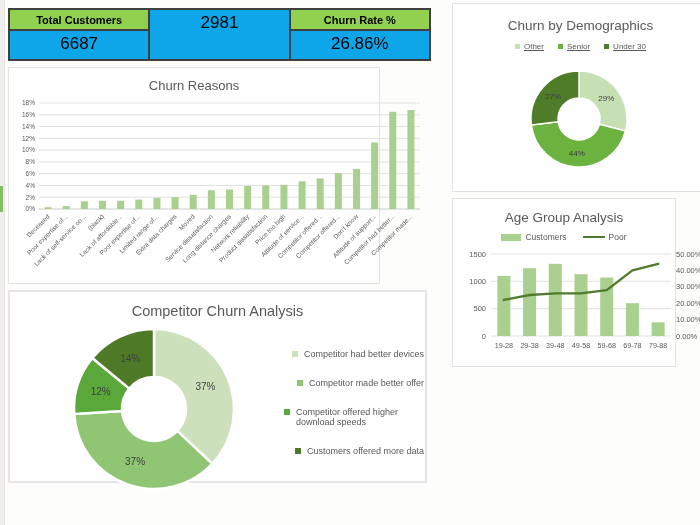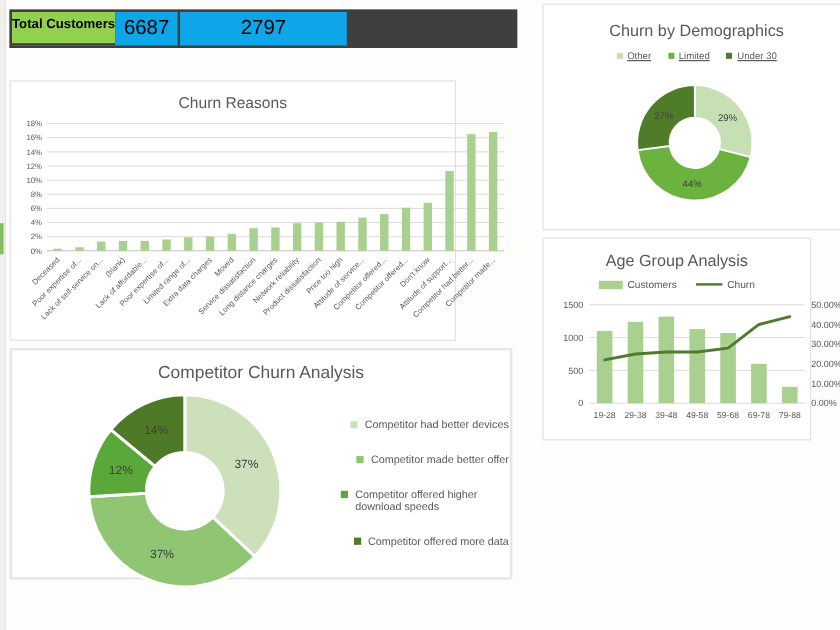--- a/index.html
+++ b/index.html
@@ -10,21 +10,21 @@
   }
   .edge-strip{position:absolute;left:0;top:0;width:4px;height:525px;background:#F1EFED;border-right:1px solid #E6E3E0;}
   .green-sliver{position:absolute;left:0;top:186px;width:3px;height:26px;background:#85BE63;}
 
   
   .kpi-table{
     position:absolute;left:8px;top:8px;width:419px;
     display:grid;grid-template-columns:1fr 1fr 1fr;
     border:2px solid #3F3F3F;background:#3F3F3F;grid-gap:2px;
   }
-  .kpi-col{display:flex;flex-direction:row;}
+  .kpi-col{display:flex;flex-direction:column;}
   .kpi-header{
     background:#92D050;color:#000;font-weight:bold;font-size:11px;
     text-align:center;padding:4px 0 3px 0;border-bottom:2px solid #3F3F3F;
   }
   .kpi-value{
     background:#0ea5e9;color:#000;font-size:17px;
     text-align:center;padding:3px 0 5px 0;flex:1;
   }
 
   
@@ -67,21 +67,25 @@
 
 <div class="edge-strip"></div>
 <div class="green-sliver"></div>
 
 <div class="kpi-table">
   <div class="kpi-col">
     <div class="kpi-header">Total Customers</div>
     <div class="kpi-value">6687</div>
   </div>
   <div class="kpi-col">
-    <div class="kpi-value">2797</div>
+    <div class="kpi-value">2981</div>
+  </div>
+  <div class="kpi-col">
+    <div class="kpi-header">Churn Rate %</div>
+    <div class="kpi-value">26.86%</div>
   </div>
 </div>
 
 <div class="panel" id="panel-reasons">
   <div class="panel-title">Churn Reasons</div>
   <svg width="417" height="182" viewBox="0 0 417 182">
       <line x1="30" y1="6" x2="411" y2="6" stroke="#D9D9D9" stroke-width="0.8"></line>
       <text x="26" y="8.3" text-anchor="end" font-size="6.5" fill="#595959">18%</text>
       <line x1="30" y1="17.777777777777786" x2="411" y2="17.777777777777786" stroke="#D9D9D9" stroke-width="0.8"></line>
       <text x="26" y="20.077777777777786" text-anchor="end" font-size="6.5" fill="#595959">16%</text>
@@ -148,21 +152,21 @@
 
 <div class="panel" id="panel-demographics">
   <div class="panel-title">Churn by Demographics</div>
   <div class="legend-row" id="demo-legend">
     <div class="legend-item">
       <span class="sq5" style="background-color: rgb(198, 224, 180);"></span>
       <span>Other</span>
     </div>
     <div class="legend-item">
       <span class="sq5" style="background-color: rgb(108, 178, 63);"></span>
-      <span>Limited</span>
+      <span>Senior</span>
     </div>
     <div class="legend-item">
       <span class="sq5" style="background-color: rgb(79, 124, 40);"></span>
       <span>Under 30</span>
     </div>
   </div>
   <svg width="257" height="126" viewBox="0 0 257 126">
       <path d="M126,18 A48,48 0 0 1 172.4919917341743,77.93711458391303 L146.34024638370124,71.22248763046194 A21,21 0 0 0 126,45 Z" fill="#C6E0B4" stroke="#FFFFFF" stroke-width="1.5"></path>
       <text x="153.26034792696132" y="47.65470664897231" text-anchor="middle" font-size="8" fill="#404040">29%</text>
       <path d="M172.4919917341743,77.93711458391303 A48,48 0 0 1 78.37849433690506,72.01599521108658 L105.16559127239597,68.63199790485038 A21,21 0 0 0 146.34024638370124,71.22248763046194 Z" fill="#6CB23F" stroke="#FFFFFF" stroke-width="1.5"></path>
@@ -193,36 +197,36 @@
       <div class="legend-item">
         <span class="sq6" style="background-color: rgb(143, 197, 115);"></span>
         <span>Competitor made better offer</span>
       </div>
       <div class="legend-item">
         <span class="sq6" style="background-color: rgb(90, 168, 58);"></span>
         <span>Competitor offered higher download speeds</span>
       </div>
       <div class="legend-item">
         <span class="sq6" style="background-color: rgb(78, 122, 40);"></span>
-        <span>Competitor offered more data</span>
+        <span>Customers offered more data</span>
       </div>
     </div>
   </div>
 </div>
 
 <div class="panel" id="panel-age">
   <div class="panel-title">Age Group Analysis</div>
   <div class="legend-row" id="age-legend">
     <div class="legend-item">
       <span class="swatch-bar" style="background-color: rgb(169, 208, 142);"></span>
       <span>Customers</span>
     </div>
     <div class="legend-item">
       <span class="swatch-line" style="background-color: rgb(78, 123, 44);"></span>
-      <span>Churn</span>
+      <span>Poor</span>
     </div>
   </div>
   <svg width="253" height="122" viewBox="0 0 253 122">
       <line x1="38" y1="92" x2="218" y2="92" stroke="#D9D9D9" stroke-width="0.8"></line>
       <text x="33" y="94.6" text-anchor="end" font-size="7.5" fill="#595959">0</text>
       <line x1="38" y1="64.66666666666667" x2="218" y2="64.66666666666667" stroke="#D9D9D9" stroke-width="0.8"></line>
       <text x="33" y="67.26666666666667" text-anchor="end" font-size="7.5" fill="#595959">500</text>
       <line x1="38" y1="37.333333333333336" x2="218" y2="37.333333333333336" stroke="#D9D9D9" stroke-width="0.8"></line>
       <text x="33" y="39.93333333333334" text-anchor="end" font-size="7.5" fill="#595959">1000</text>
       <line x1="38" y1="10" x2="218" y2="10" stroke="#D9D9D9" stroke-width="0.8"></line>

